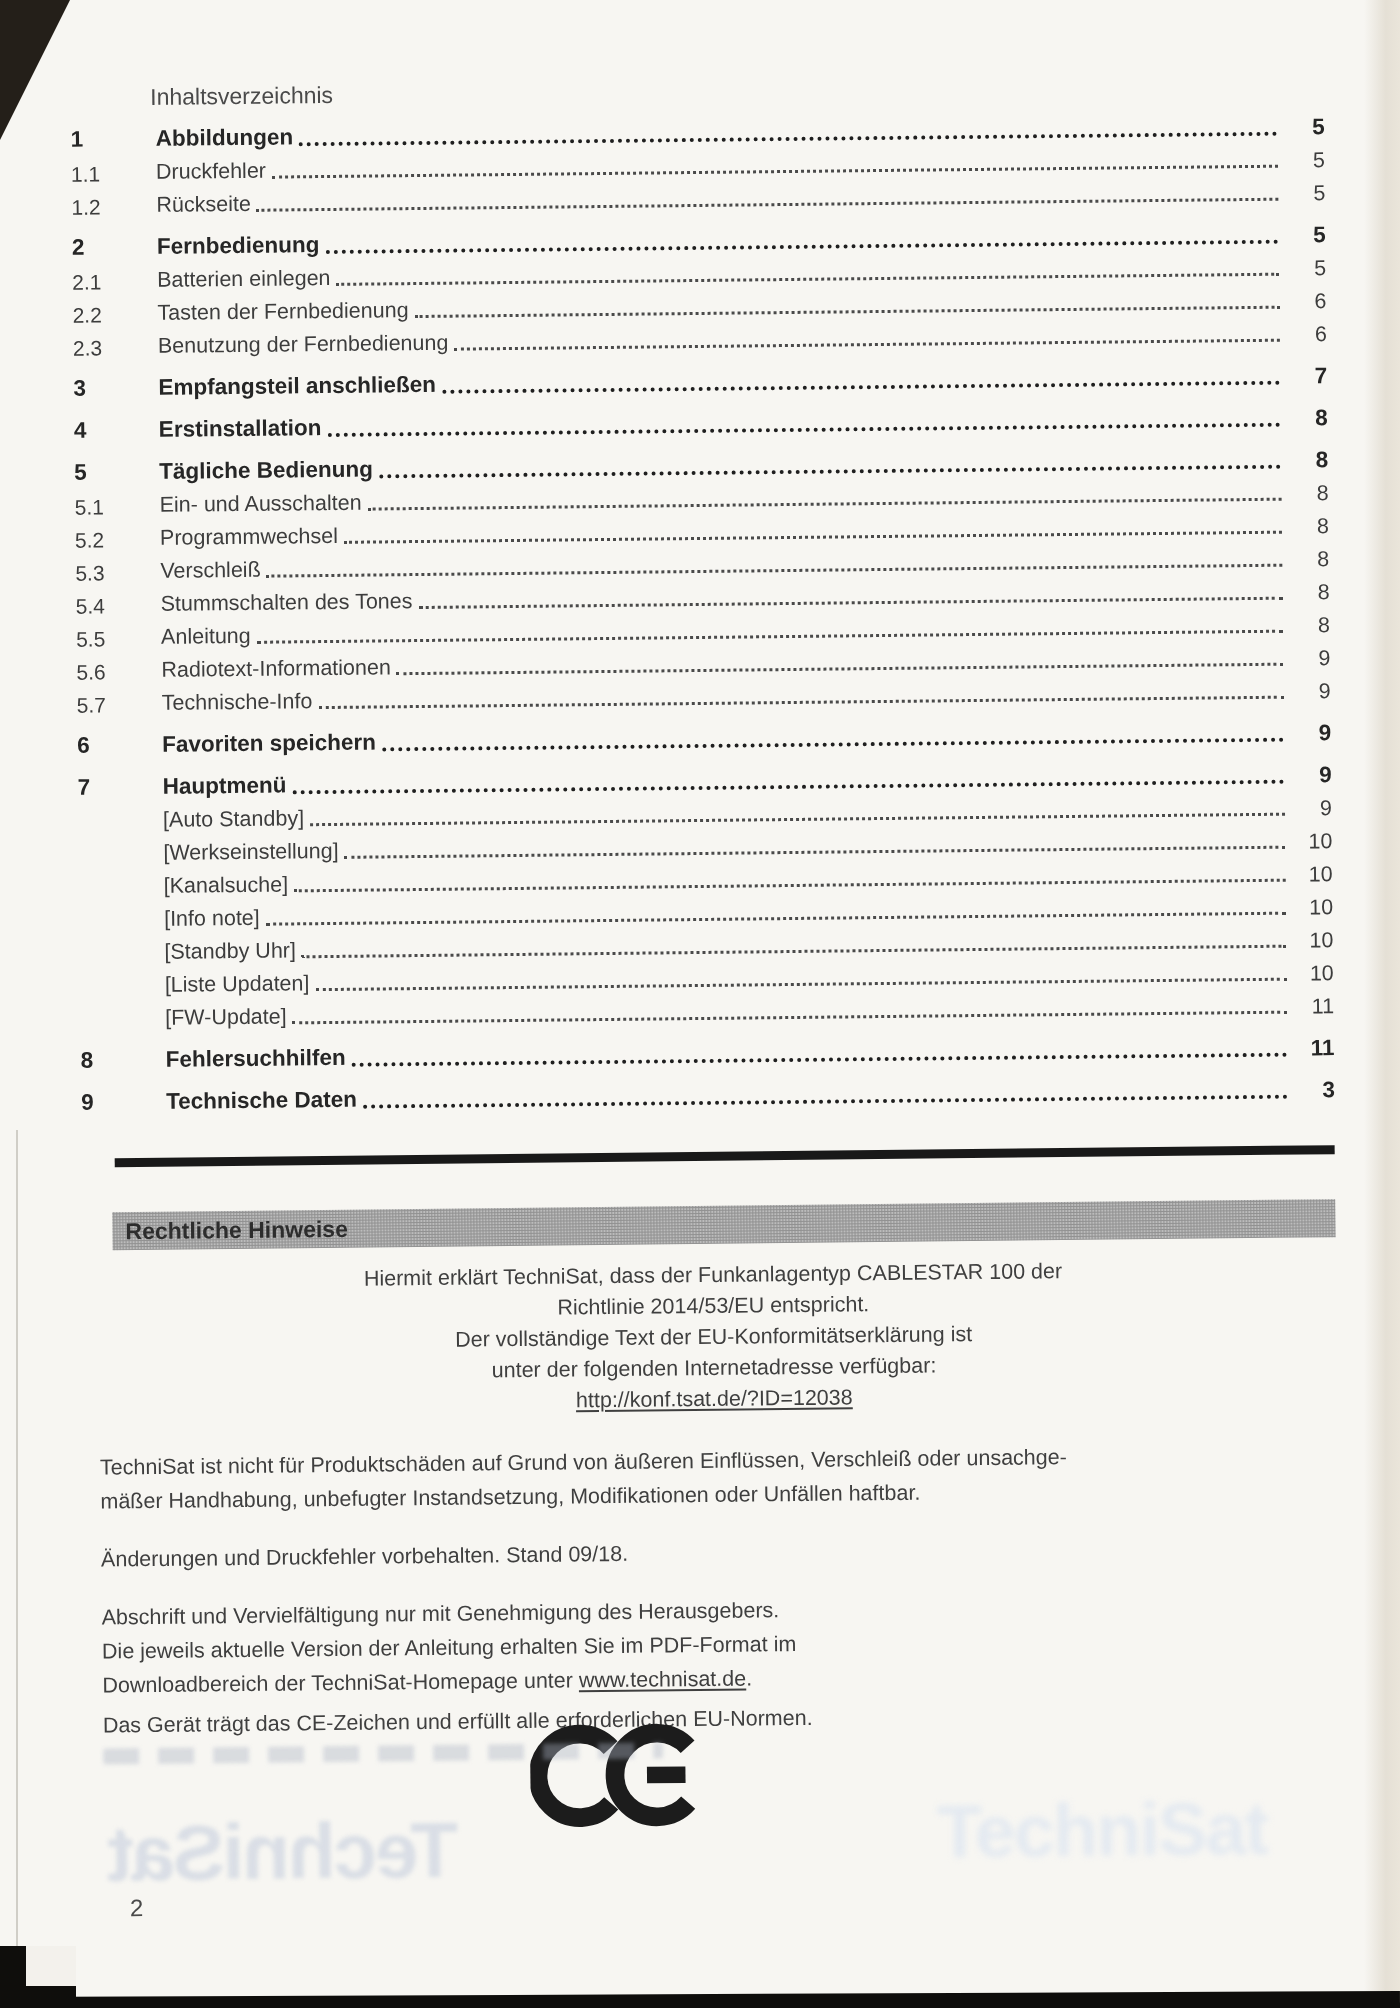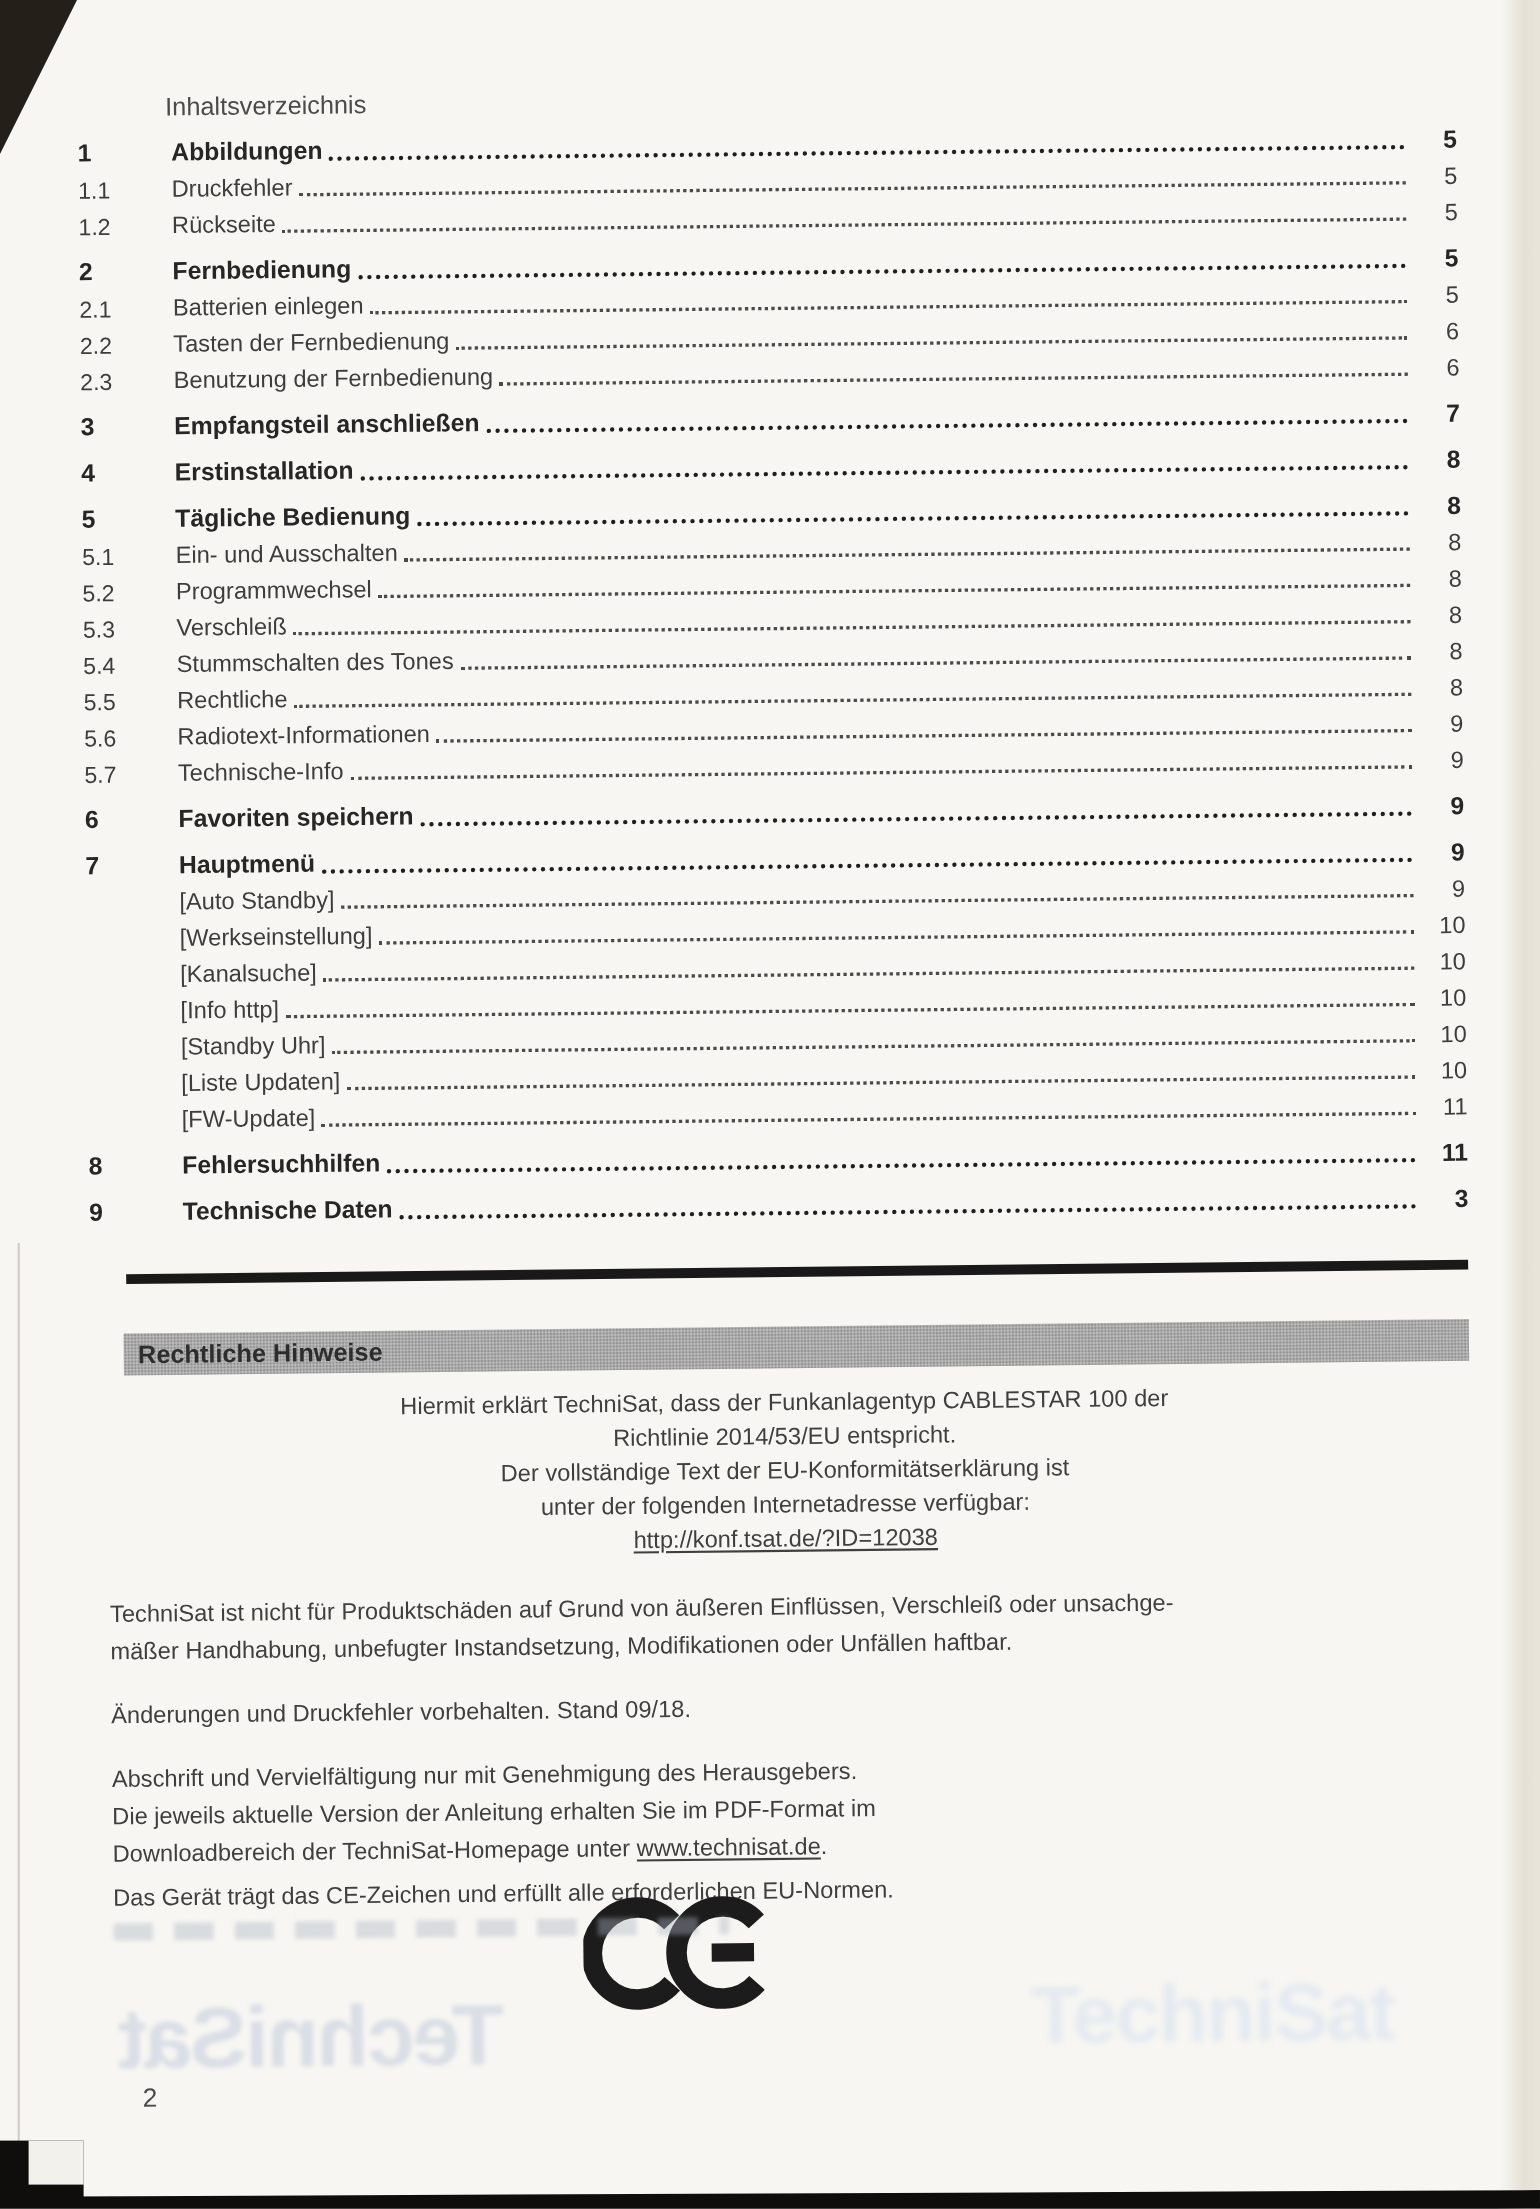--- a/index.html
+++ b/index.html
@@ -148,21 +148,21 @@
         <span class="toc-page">8</span>
       </div>
       <div class="toc-row">
         <span class="toc-num">5.4</span>
         <span class="toc-label">Stummschalten des Tones</span>
         <span class="toc-leader"></span>
         <span class="toc-page">8</span>
       </div>
       <div class="toc-row">
         <span class="toc-num">5.5</span>
-        <span class="toc-label">Rechtliche</span>
+        <span class="toc-label">Anleitung</span>
         <span class="toc-leader"></span>
         <span class="toc-page">8</span>
       </div>
       <div class="toc-row">
         <span class="toc-num">5.6</span>
         <span class="toc-label">Radiotext-Informationen</span>
         <span class="toc-leader"></span>
         <span class="toc-page">9</span>
       </div>
       <div class="toc-row">
@@ -196,21 +196,21 @@
         <span class="toc-page">10</span>
       </div>
       <div class="toc-row">
         <span class="toc-num"></span>
         <span class="toc-label">[Kanalsuche]</span>
         <span class="toc-leader"></span>
         <span class="toc-page">10</span>
       </div>
       <div class="toc-row">
         <span class="toc-num"></span>
-        <span class="toc-label">[Info http]</span>
+        <span class="toc-label">[Info note]</span>
         <span class="toc-leader"></span>
         <span class="toc-page">10</span>
       </div>
       <div class="toc-row">
         <span class="toc-num"></span>
         <span class="toc-label">[Standby Uhr]</span>
         <span class="toc-leader"></span>
         <span class="toc-page">10</span>
       </div>
       <div class="toc-row">

